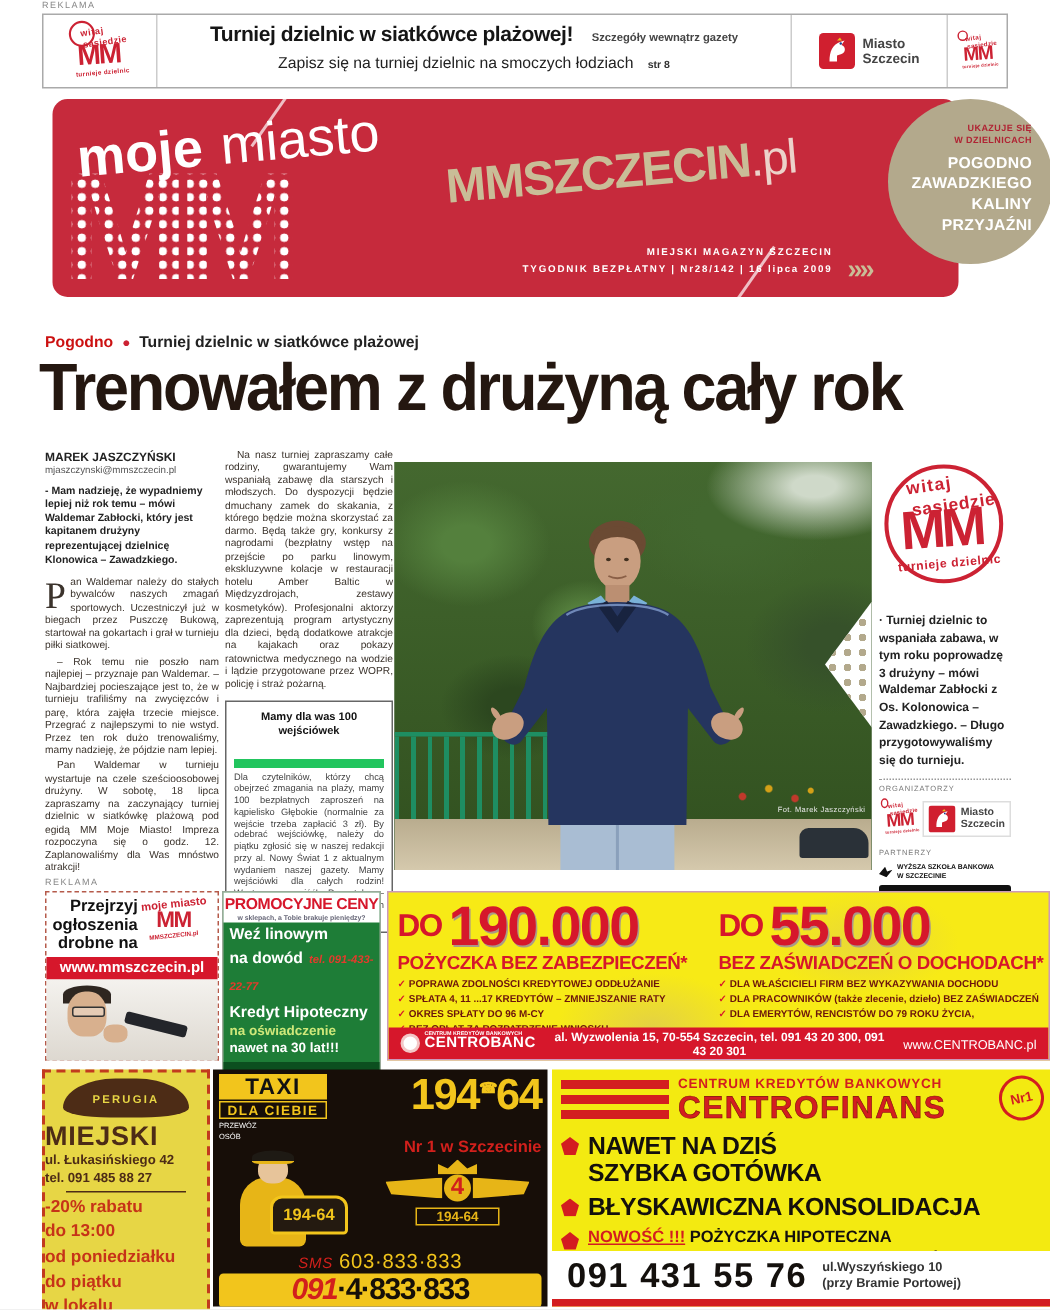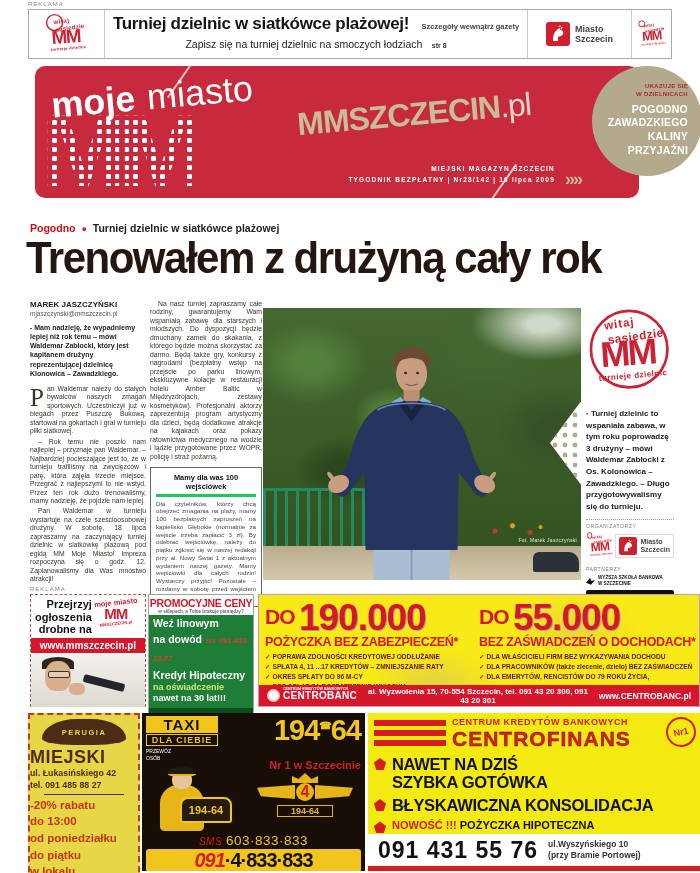--- a/index.html
+++ b/index.html
@@ -12,21 +12,21 @@
   .abs { position:absolute; }
 
   
   .reklama-label { font-size:6px; color:#888; letter-spacing:1px; }
   .top-banner {
     left:28px; top:9px; width:644px; height:50px;
     border:1px solid #aaa; display:flex; background:#fff;
   }
   .tb-logo-cell { width:76px; border-right:1px solid #ccc; display:flex; align-items:center; justify-content:center; }
   .tb-center { flex:1; text-align:center; padding-top:4px; }
-  .tb-title { font-size:17px; font-weight:900; color:#151515; letter-spacing:-0.3px; }
+  .tb-title { font-size:14px; font-weight:900; color:#151515; letter-spacing:-0.3px; }
   .tb-details { font-size:7.5px; color:#444; font-weight:600; margin-left:8px; }
   .tb-sub { font-size:10.5px; color:#222; margin-top:3px; }
   .tb-pageref { font-size:7px; font-weight:800; color:#333; margin-left:5px; }
   .tb-right { width:104px; border-left:1px solid #ccc; display:flex; align-items:center; justify-content:center; gap:5px; }
   .tb-city { font-size:9px; font-weight:700; color:#444; line-height:1.15; }
   .tb-mm-cell { width:40px; border-left:1px solid #ccc; display:flex; align-items:center; justify-content:center; }
 
   
   .mmcirc { position:relative; width:96px; height:96px; transform-origin:top left; }
   .mmcirc .ring { position:absolute; inset:4px; border:3px solid #cc2233; border-radius:50%; }
@@ -82,21 +82,21 @@
   
   .col { line-height:1.25; color:#3b332c; }
   .col p { font-size:6.8px; text-align:justify; margin-bottom:2px; }
   .col p.indent { text-indent:8px; }
   .author { font-size:8px; font-weight:800; color:#222; }
   .email { font-size:6.5px; color:#555; margin-bottom:5px; }
   .lead { font-size:7px; font-weight:800; color:#222; line-height:1.3; margin:5px 0 7px; text-align:left !important; }
   .dropcap { float:left; font-family:"Liberation Serif", serif; font-size:25px; line-height:0.85; padding:2px 3px 0 0; color:#3b332c; }
 
   .ticket-box { margin-top:6px; border:1px solid #666; padding:5px 5px 6px; background:#fff; }
-  .ticket-box .bt { font-size:7.4px; font-weight:800; text-align:center; color:#111; border-bottom:3px solid #22c55e; padding-bottom:2px; margin-bottom:3px; }
+  .ticket-box .bt { font-size:7.4px; font-weight:800; text-align:center; color:#111; border-bottom:6px solid #22c55e; padding-bottom:14px; margin-bottom:3px; }
   .ticket-box .btx { font-size:6.2px; color:#444; text-align:justify; line-height:1.25; }
 
   
   .photo {
     left:263px; top:308px; width:318px; height:272px; overflow:hidden;
     background-color:#3a5c2e;
     background-image:
       radial-gradient(120px 60px at 88% 6%, #cfd9c9 12%, rgba(207,217,201,0) 60%),
       radial-gradient(80px 60px at 15% 20%, #54803d 20%, rgba(0,0,0,0) 70%),
       radial-gradient(100px 70px at 70% 15%, #42672f 20%, rgba(0,0,0,0) 70%),
@@ -181,21 +181,21 @@
   .ad3-b .chk { color:#d6172b; margin-right:2px; }
   .ad3-b20 { font-size:11px; font-weight:900; color:#111; }
   .ad3-note { font-size:6px; font-style:italic; color:#333; float:right; margin-top:-8px; }
   .ad3-bar { position:absolute; left:0; right:0; bottom:0; height:21px; background:#d6172b; color:#fff;
     display:flex; align-items:center; padding:0 8px; gap:10px; }
   .ad3-brand { display:flex; align-items:center; gap:3px; }
   .ad3-brand .circ { width:13px; height:13px; border-radius:50%; background:#fff; border:2px solid #f3c6c6; }
   .ad3-brand .nm { font-size:10px; font-weight:900; letter-spacing:0.3px; }
   .ad3-brand .sb { font-size:3.6px; font-weight:700; position:absolute; margin-top:-14px; margin-left:16px; }
   .ad3-addr { font-size:8px; font-weight:700; flex:1; text-align:center; }
-  .ad3-url { font-size:8.5px; font-weight:700; }
+  .ad3-url { font-size:8.5px; font-weight:400; }
 
   
   .pizz { left:28px; top:713px; width:112px; height:190px; background:#e7d645; border:2px dashed #c23a1e; text-align:left; padding-top:4px; }
   .pizz-badge { width:84px; height:26px; margin:0 auto; background:#4d2c16; border-radius:50% 50% 45% 45% / 90% 90% 30% 30%; display:flex; align-items:center; justify-content:center; }
   .pizz-badge span { color:#e7d645; font-size:7.5px; font-weight:900; letter-spacing:1.5px; }
   .pizz-title { color:#4d2c16; font-size:18px; font-weight:900; letter-spacing:0.5px; margin-top:2px; }
   .pizz-addr { color:#4d2c16; font-size:8.8px; font-weight:800; line-height:1.35; }
   .pizz-sep { width:80px; margin:2px auto; border-top:1.5px solid #4d2c16; }
   .pizz-promo { color:#c63318; font-size:11.5px; font-weight:800; line-height:1.45; margin-top:1px; }
 
@@ -234,21 +234,21 @@
   .cfin-stripes div { height:6px; background:#d31d20; margin-bottom:4px; }
   .cfin-htxt { flex:1; }
   .cfin-sub { color:#d31d20; font-size:9px; font-weight:800; letter-spacing:0.5px; }
   .cfin-brand { color:#d31d20; font-size:21px; font-weight:900; letter-spacing:1px; -webkit-text-stroke:0.4px #7a0d0f; }
   .cfin-stamp { position:absolute; right:-2px; top:0; width:30px; height:30px; border:2px solid #d31d20; border-radius:50%; transform:rotate(-12deg); display:flex; align-items:center; justify-content:center; }
   .cfin-stamp span { color:#d31d20; font-size:9px; font-weight:800; }
   .cfin-row { display:flex; align-items:flex-start; gap:6px; margin-top:4px; }
   .cfin-pent { width:12px; height:12px; margin-top:3px; background:#d31d20; clip-path:polygon(50% 0, 100% 38%, 81% 100%, 19% 100%, 0 38%); flex:none; }
   .cfin-big { color:#14100d; font-size:16.5px; font-weight:900; line-height:1.12; letter-spacing:-0.3px; }
   .cfin-med { font-size:11px; font-weight:800; color:#14100d; line-height:1.3; }
-  .cfin-med .now { color:#d31d20; margin-right:3px; }
+  .cfin-med .now { color:#d31d20; margin-right:3px;text-decoration:underline; }
   .cfin-foot { position:absolute; left:0; right:0; bottom:0; background:#fff; height:32px; display:flex; align-items:center; padding:0 10px; gap:10px; }
   .cfin-phone { font-size:23px; font-weight:900; color:#14100d; letter-spacing:1px; }
   .cfin-addr { font-size:8.5px; font-weight:700; color:#333; line-height:1.25; }
 
   .grif { flex:none; }
 </style>
 </head>
 <body>
 
 <div id="page">

